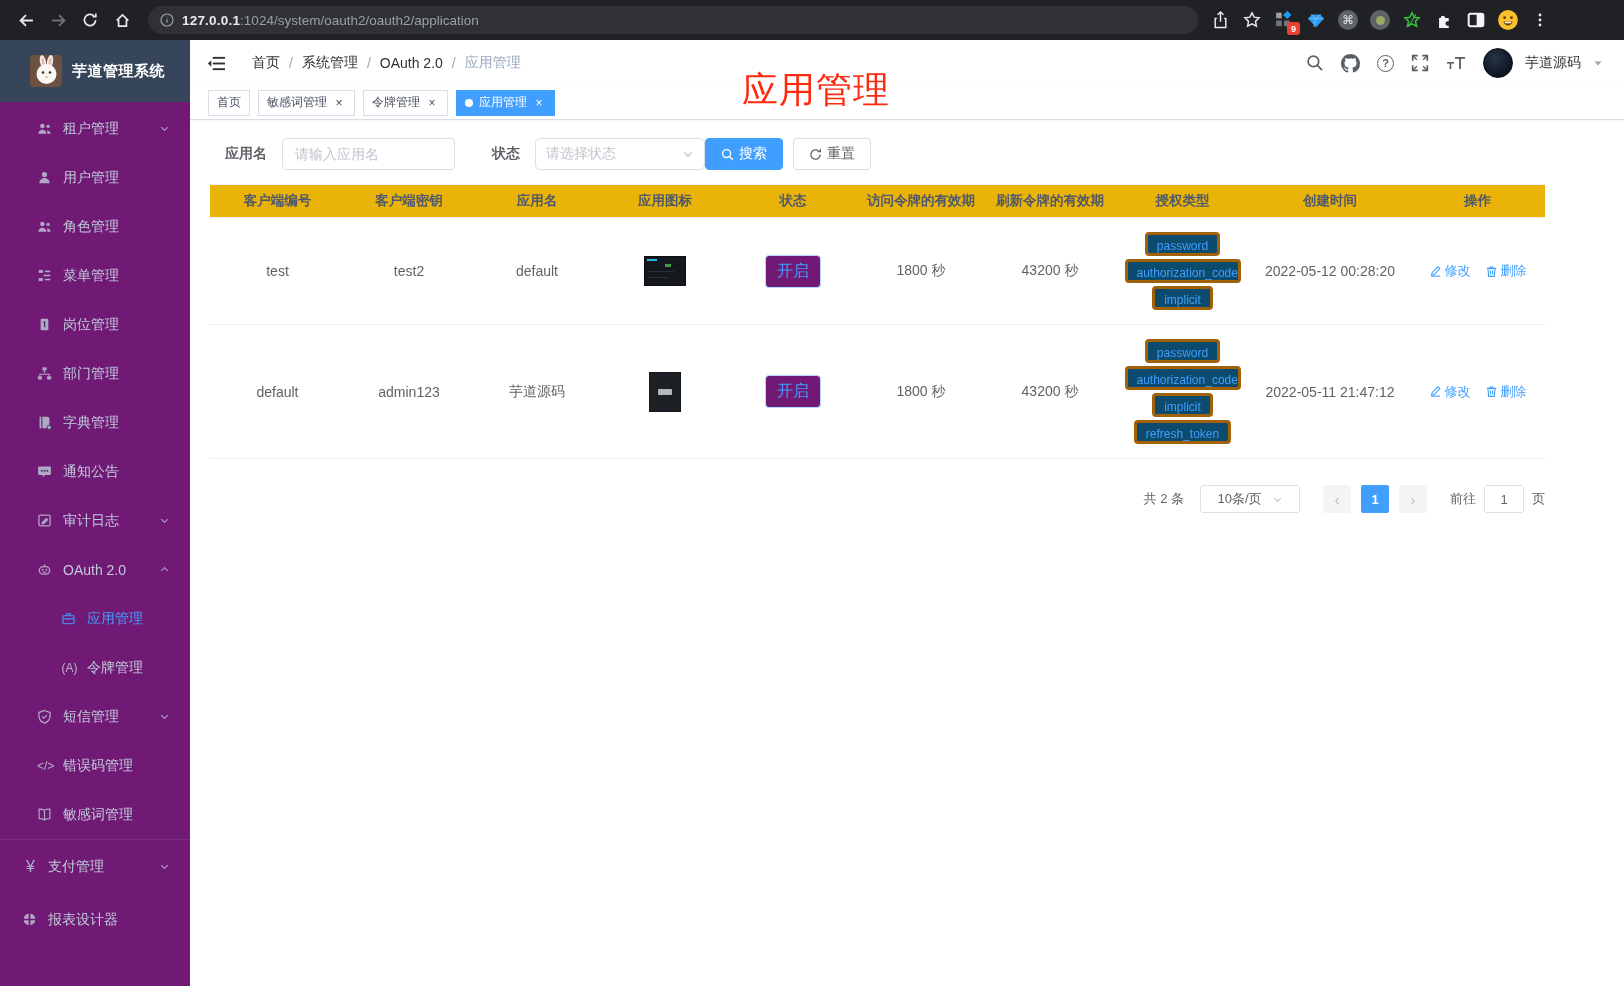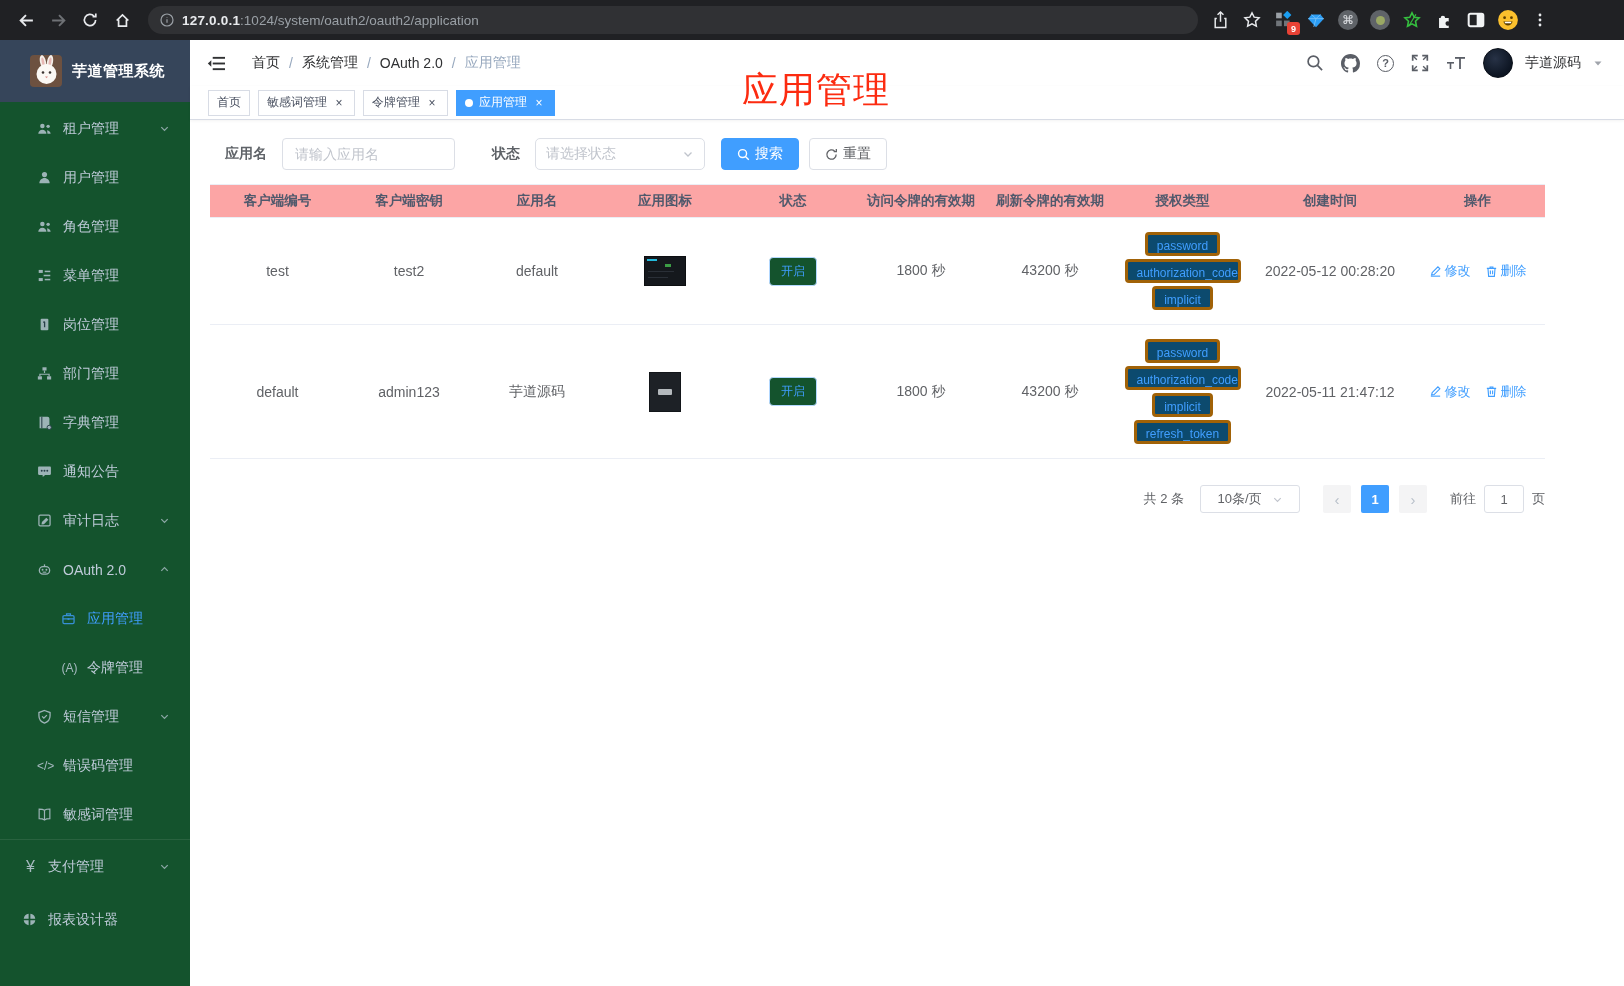--- a/index.html
+++ b/index.html
@@ -15,21 +15,21 @@
   .url-bar .host { color:#e8eaed; font-size:13.5px; font-weight:700; margin-left:8px; letter-spacing:.2px; }
   .url-bar .rest { color:#9aa0a6; font-size:13.5px; }
   .chrome-right { display:flex; align-items:center; margin-left:8px; gap:4px; }
   .ext { width:28px; height:28px; display:flex; align-items:center; justify-content:center; position:relative; cursor:pointer; }
   .badge { position:absolute; right:-2px; bottom:-1px; background:#e94235; color:#fff; font-size:9px; min-width:13px; height:13px; border-radius:3px; display:flex; align-items:center; justify-content:center; padding:0 2px; font-weight:700; }
   .circ { width:20px; height:20px; border-radius:50%; background:#5f6368; display:flex; align-items:center; justify-content:center; color:#dfe1e5; font-size:12px; }
   .circ .dot { width:9px; height:9px; border-radius:50%; background:#9aa864; }
 
   
   .app { display:flex; height:946px; }
-  .sidebar { width:190px; flex:none; background:#14532d; color:#bfcbd9; display:flex; flex-direction:column; }
+  .sidebar { width:190px; flex:none; background:#701a75; color:#bfcbd9; display:flex; flex-direction:column; }
   .logo-row { height:62px; flex:none; background:#36455a; display:flex; align-items:center; padding-left:30px; gap:10px; }
   .logo-img { width:32px; height:32px; border-radius:4px; overflow:hidden; flex:none; }
   .logo-title { color:#fff; font-size:15px; font-weight:700; letter-spacing:.5px; }
   .menu { flex:1; padding-top:2px; }
   .menu-item { height:49px; display:flex; align-items:center; padding-left:37px; font-size:14px; cursor:pointer; position:relative; color:#bfcbd9; }
   .menu-item .mi { width:15px; height:15px; margin-right:11px; flex:none; opacity:.8; }
   .menu-item .mi-txt { width:17px; margin-right:9px; font-size:12px; opacity:.85; text-align:center; flex:none; white-space:nowrap; }
   .menu-item .chev { position:absolute; right:20px; opacity:.7; }
   .menu-item.sub { padding-left:61px; }
   .menu-item.active { color:#409eff; }
@@ -64,41 +64,41 @@
   
   .content { padding:18px 0 0 20px; width:1355px; }
   .filter-row { display:flex; align-items:center; }
   .f-label { font-size:14px; font-weight:700; color:#5f6368; margin:0 15px 0 15px; }
   .f-label.second { margin-left:37px; }
   .txt-input { width:173px; height:32px; border:1px solid #dcdfe6; border-radius:4px; padding:0 12px; font-size:14px; color:#606266; outline:none; font-family:inherit; }
   .txt-input::placeholder { color:#c0c4cc; }
   .select { width:170px; height:32px; border:1px solid #dcdfe6; border-radius:5px; display:flex; align-items:center; padding:0 10px; color:#c0c4cc; font-size:14px; cursor:pointer; }
   .select .sel-caret { margin-left:auto; color:#c0c4cc; }
   .btn { height:32px; border-radius:4px; display:inline-flex; align-items:center; justify-content:center; font-size:14px; cursor:pointer; border:1px solid #dcdfe6; background:#fff; color:#606266; padding:0 15px; gap:5px; }
-  .btn-primary { background:#409eff; border-color:#409eff; color:#fff; margin-left:16px; }
+  .btn-primary { background:#409eff; border-color:#409eff; color:#fff; margin-left:0; }
   .btn-plain { margin-left:10px; }
   .add-row { margin-top:18px; display:flex; align-items:center; width:1335px; }
   .btn-add { height:28px; padding:0 14px; font-size:12px; background:#ecf5ff; border:1px solid #b3d8ff; color:#409eff; border-radius:4px; display:inline-flex; align-items:center; gap:4px; cursor:pointer; }
   .circle-btns { margin-left:auto; display:flex; gap:10px; }
   .cbtn { width:28px; height:28px; border-radius:50%; border:1px solid #dcdfe6; background:#fff; display:flex; align-items:center; justify-content:center; color:#606266; cursor:pointer; }
 
   
   .table { margin-top:14px; width:1335px; }
   .t-header, .t-row { display:grid; grid-template-columns:135px 128px 128px 128px 128px 128px 130px 135px 160px 135px; align-items:center; text-align:center; }
-  .t-header { height:34px; background:#fca5a5; border-top:1px solid #ebeef5; border-bottom:1px solid #ebeef5; }
+  .t-header { height:34px; background:#eab308; border-top:1px solid #ebeef5; border-bottom:1px solid #ebeef5; }
   .th { font-size:13.5px; font-weight:700; color:#50596c; }
   .t-row { border-bottom:1px solid #ebeef5; padding:14px 0; }
   .td { font-size:14px; color:#606266; }
   .icon-cell { display:flex; justify-content:center; }
   .app-icon-1 { width:42px; height:30px; background:#15181d; border:1px solid #0c0e11;
     background-image:linear-gradient(#23badd 0 0), linear-gradient(#3c9d45 0 0), linear-gradient(#2a2f37 0 0), linear-gradient(#2a2f37 0 0);
     background-repeat:no-repeat; background-size:10px 2px, 6px 3px, 26px 1px, 20px 1px; background-position:2px 2px, 20px 7px, 3px 14px, 3px 20px; }
   .app-icon-2 { width:32px; height:40px; background:#1d2126; border:1px solid #13161a; display:flex; align-items:center; justify-content:center; }
   .app-icon-2 .smudge { width:14px; height:6px; background:#cfd3d8; border-radius:1px; opacity:.85; }
-  .status-btn { display:inline-block; padding:5px 11px; font-size:12px; color:#409eff; background:#14532d; border:1px solid #b3d8ff; border-radius:4px; cursor:pointer; }
+  .status-btn { display:inline-block; padding:5px 11px; font-size:16px; color:#409eff; background:#701a75; border:1px solid #b3d8ff; border-radius:4px; cursor:pointer; }
   .tags { display:flex; flex-direction:column; align-items:center; gap:3px; }
   .tag { display:inline-block; background:#0c4a6e; border:3px solid #a16207; color:#409eff; font-size:12px; height:24px; line-height:22px; padding:0 9px; border-radius:4px; max-width:116px; overflow:hidden; white-space:nowrap; }
   .ops { display:flex; justify-content:center; align-items:center; gap:14px; }
   .op { color:#409eff; font-size:13px; display:inline-flex; align-items:center; gap:3px; cursor:pointer; }
   .op i { font-style:normal; }
 
   
   .pager-row { margin-top:26px; width:1335px; display:flex; justify-content:flex-end; align-items:center; font-size:13px; color:#606266; }
   .pg-total { margin-right:16px; }
   .pg-size { width:100px; height:28px; border:1px solid #dcdfe6; border-radius:3px; display:flex; align-items:center; justify-content:center; gap:10px; color:#606266; cursor:pointer; margin-right:18px; }

